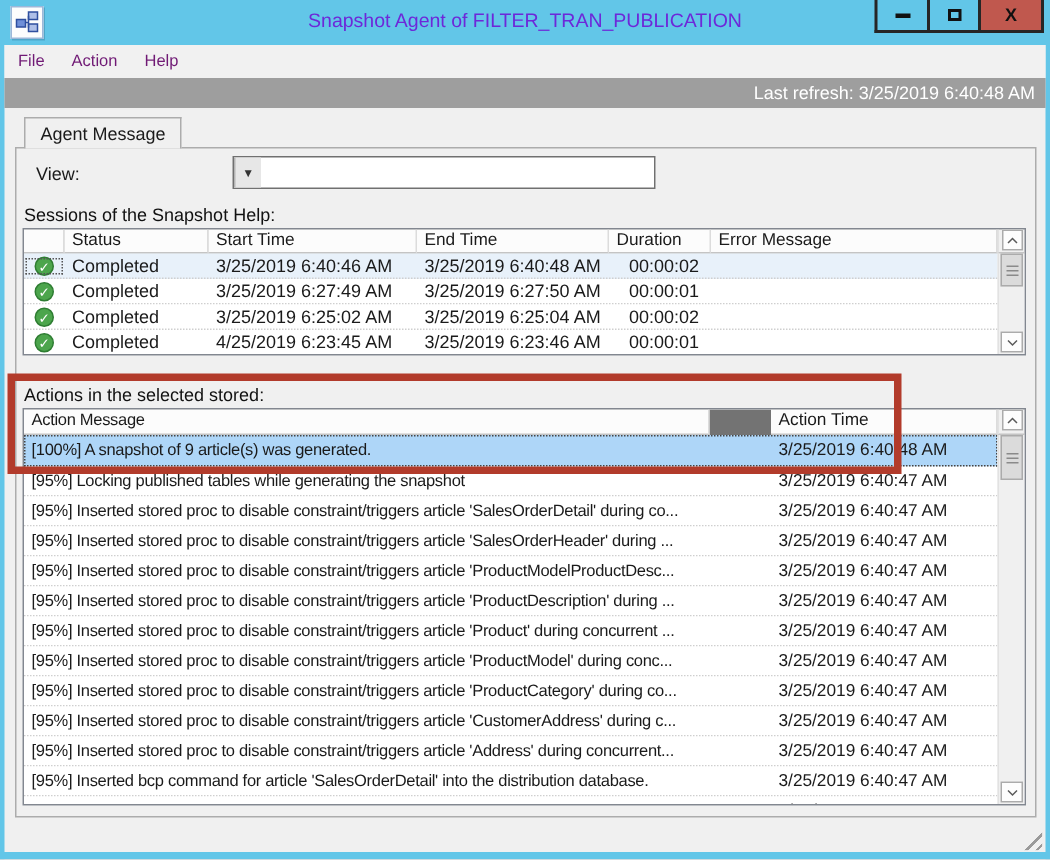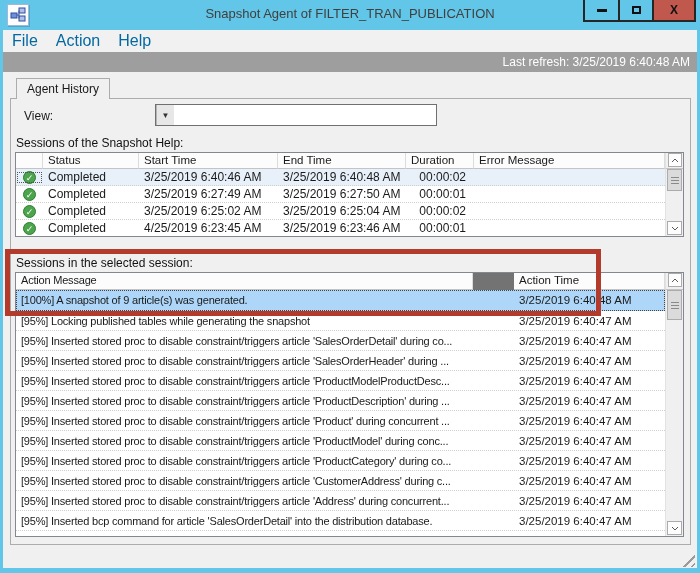--- a/index.html
+++ b/index.html
@@ -10,32 +10,32 @@
     background:#f0f0f0; overflow:hidden;
     font-size:12px; color:#1a1a1a;
   }
   
   .titlebar { position:absolute; left:0; top:0; width:700px; height:30px; background:#62c6e8; }
   .frame-left  { position:absolute; left:0;  top:30px; width:3px; height:543px; background:#62c6e8; }
   .frame-right { position:absolute; right:0; top:30px; width:3px; height:543px; background:#62c6e8; }
   .frame-bottom{ position:absolute; left:0; bottom:0; width:700px; height:5px; background:#62c6e8; }
   .app-icon { position:absolute; left:7px; top:4px; width:22px; height:22px; background:#fdfdfd;
     border:1px solid #9db8d9; box-shadow:1px 1px 0 #4ea6c9; }
-  .title-text { position:absolute; left:0; right:0; top:6px; text-align:center; font-size:13px; color:#404040; }
+  .title-text { position:absolute; left:0; right:0; top:6px; text-align:center; font-size:13px; color:#6d28d9; }
   .caption-btns { position:absolute; right:4px; top:0; display:flex; }
   .cap-btn { height:22px; border:2px solid #262626; border-top:none; background:#62c6e8;
     display:flex; align-items:center; justify-content:center; font-weight:bold; font-size:12px; color:#111; }
   .cap-btn.min { width:37px; }
   .cap-btn.max { width:36px; margin-left:-2px; }
   .cap-btn.close { width:44px; margin-left:-2px; background:#c0584e; }
   .max-glyph { width:9px; height:8px; border:2px solid #111; display:inline-block; }
   .min-glyph { width:10px; height:3px; background:#111; display:inline-block; }
 
   .menubar { position:absolute; left:3px; top:30px; width:694px; height:22px; background:#f1f1f1; display:flex; }
-  .menu-item { padding:0 9px; line-height:22px; font-size:16px; color:#0369a1; }
+  .menu-item { padding:0 9px; line-height:22px; font-size:11px; color:#701a75; }
 
   .refreshbar { position:absolute; left:3px; top:52px; width:694px; height:20px; background:#9e9e9e;
     color:#ffffff; font-size:12px; text-align:right; line-height:20px; padding-right:7px;padding-left:35px; }
 
   
   .tabpage-border { position:absolute; left:10px; top:98px; width:681px; height:447px;
     border:1px solid #acacac; background:transparent; }
   .tab { position:absolute; left:16px; top:78px; height:21px; padding:0 10px; background:#f0f0f0;
     border:1px solid #acacac; border-bottom:none; line-height:20px; font-size:12px; z-index:3; }
 
@@ -134,21 +134,21 @@
     <div class="menu-item">File</div>
     <div class="menu-item">Action</div>
     <div class="menu-item">Help</div>
   </div>
 
   <div class="refreshbar">
     <span>Last refresh: 3/25/2019 6:40:48 AM</span>
   </div>
 
   <div class="tabpage-border"></div>
-  <div class="tab">Agent History</div>
+  <div class="tab">Agent Message</div>
 
   <div class="view-label">View:</div>
   <div class="combo">
     <div class="combo-arrow">▼</div>
   </div>
 
   <div class="section-label" style="left:16px; top:136px;">Sessions of the Snapshot Help:</div>
   <div class="listview sess">
     <div class="lv-head">
       <div class="hcell c-ic"></div>
@@ -217,21 +217,21 @@
         <div class="sb-fill"></div>
         <div class="sb-btn">
           <svg class="chev" viewBox="0 0 8 5">
               <polyline points="1,1 4,4 7,1" stroke="#5a5a5a" fill="none"></polyline>
             </svg>
         </div>
       </div>
     </div>
   </div>
 
-  <div class="section-label" style="left:16px; top:256px; z-index:6;">Sessions in the selected session:</div>
+  <div class="section-label" style="left:16px; top:256px; z-index:6;">Actions in the selected stored:</div>
   <div class="listview acts">
     <div class="lv-head">
       <div class="hcell c-msg">Action Message</div>
       <div class="hcell c-tim">Action Time</div>
       <div class="hcell c-sb" style="border-right:none; padding:0;">
         <div class="sb-btn" style="width:14px; margin:0 auto;">
           <svg class="chev" viewBox="0 0 8 5">
               <polyline points="1,4 4,1 7,4" stroke="#5a5a5a" fill="none"></polyline>
             </svg>
         </div>

